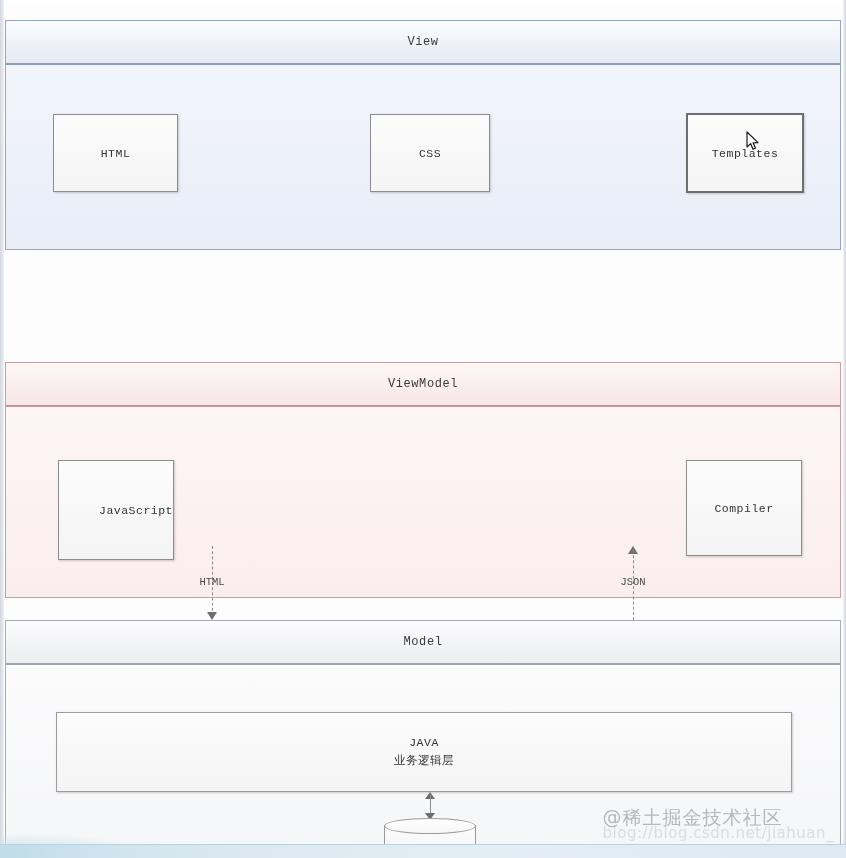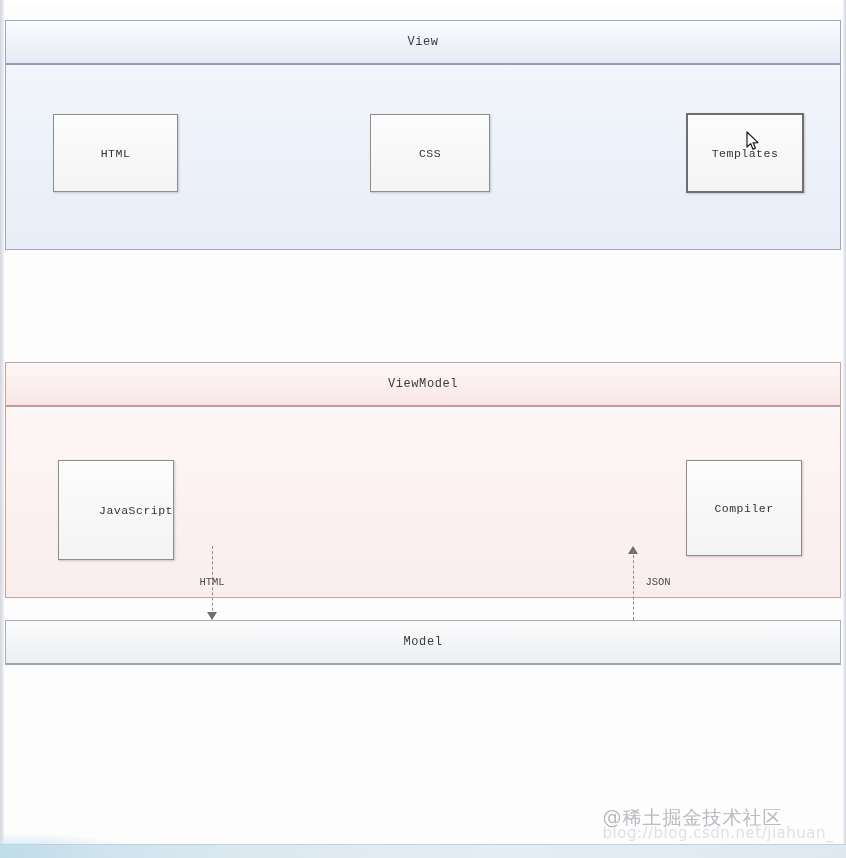--- a/index.html
+++ b/index.html
@@ -236,21 +236,21 @@
     width: 0; height: 70px;
     border-left: 1px dashed #8d8d8d;
   }
   .conn-json .arrow-up {
     position: absolute; left: 628px; top: 0;
     width: 0; height: 0;
     border-left: 5px solid transparent;
     border-right: 5px solid transparent;
     border-bottom: 8px solid #6d6d6d;
   }
-  .conn-json .conn-label { left: 618px; top: 30px; width: 80px; }
+  .conn-json .conn-label { left: 593px; top: 30px; width: 80px; }
 
   
   .conn-db { position: absolute; left: 418px; top: 127px; width: 14px; height: 28px; }
   .conn-db .line {
     position: absolute; left: 6px; top: 2px;
     width: 1px; height: 24px;
     background: #8a8a8a;
   }
   .conn-db .arrow-up {
     position: absolute; left: 1px; top: 0;
@@ -358,20 +358,40 @@
   </div>
 
   <div class="conn conn-json">
     <div class="arrow-up"></div>
     <div class="line"></div>
     <div class="conn-label">JSON</div>
   </div>
 
   <div class="section sec-model">
     <div class="section-header">Model</div>
+    <div class="section-body">
+
+      <div class="node node-java">
+        <span class="java-title">JAVA</span>
+        <span class="java-sub">业务逻辑层</span>
+      </div>
+
+      <div class="conn conn-db">
+        <div class="arrow-up"></div>
+        <div class="line"></div>
+        <div class="arrow-dn"></div>
+      </div>
+
+      <div class="db">
+        <div class="db-body"></div>
+        <div class="db-top"></div>
+        <div class="db-label">数据库</div>
+      </div>
+
+    </div>
   </div>
 
   <div class="watermark">
     <div class="wm-main">@稀土掘金技术社区</div>
     <div class="wm-url">blog://blog.csdn.net/jiahuan_</div>
   </div>
 
   <div class="cursor">
     <svg width="14" height="20" viewBox="0 0 14 20">
       <path d="M1,1 L1,16 L4.6,12.6 L7,18.2 L9.4,17.1 L7.1,11.8 L12,11.6 Z" fill="#ffffff" stroke="#1a1a1a" stroke-width="1.2" stroke-linejoin="round"></path>

